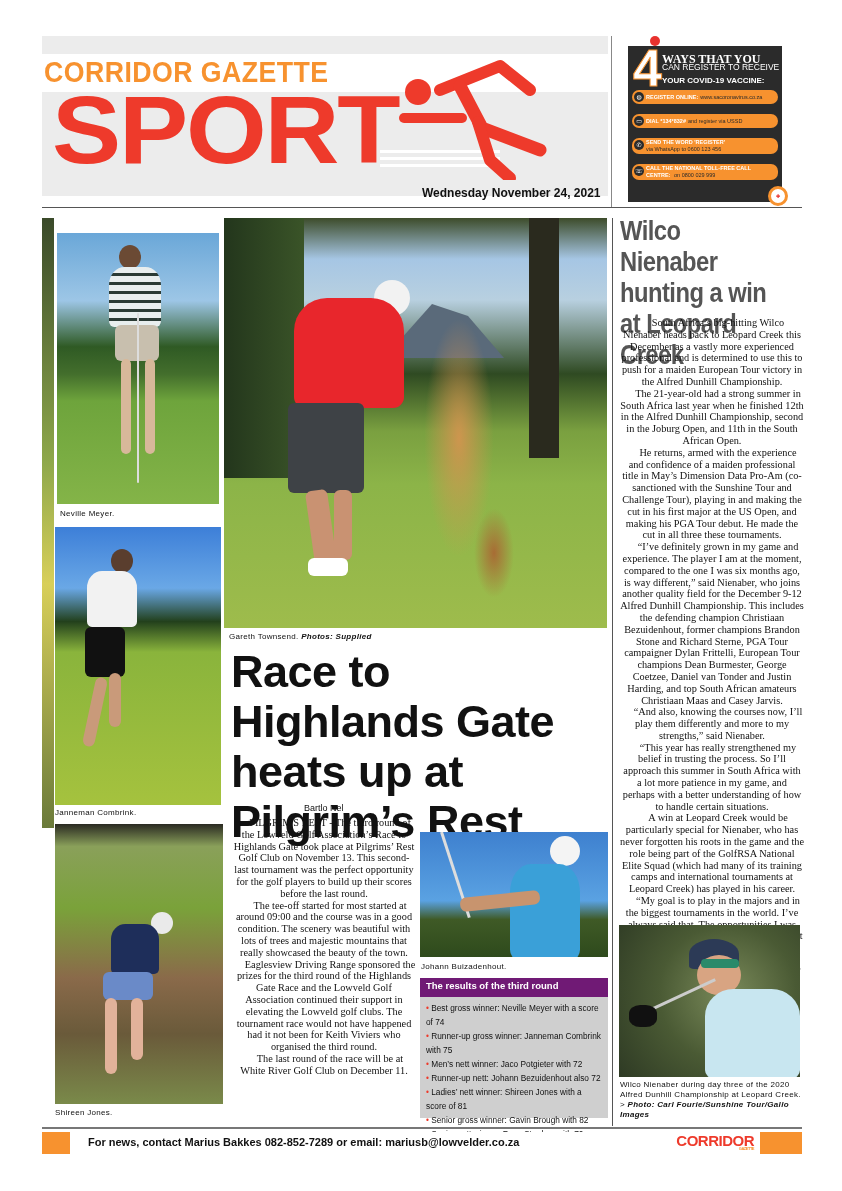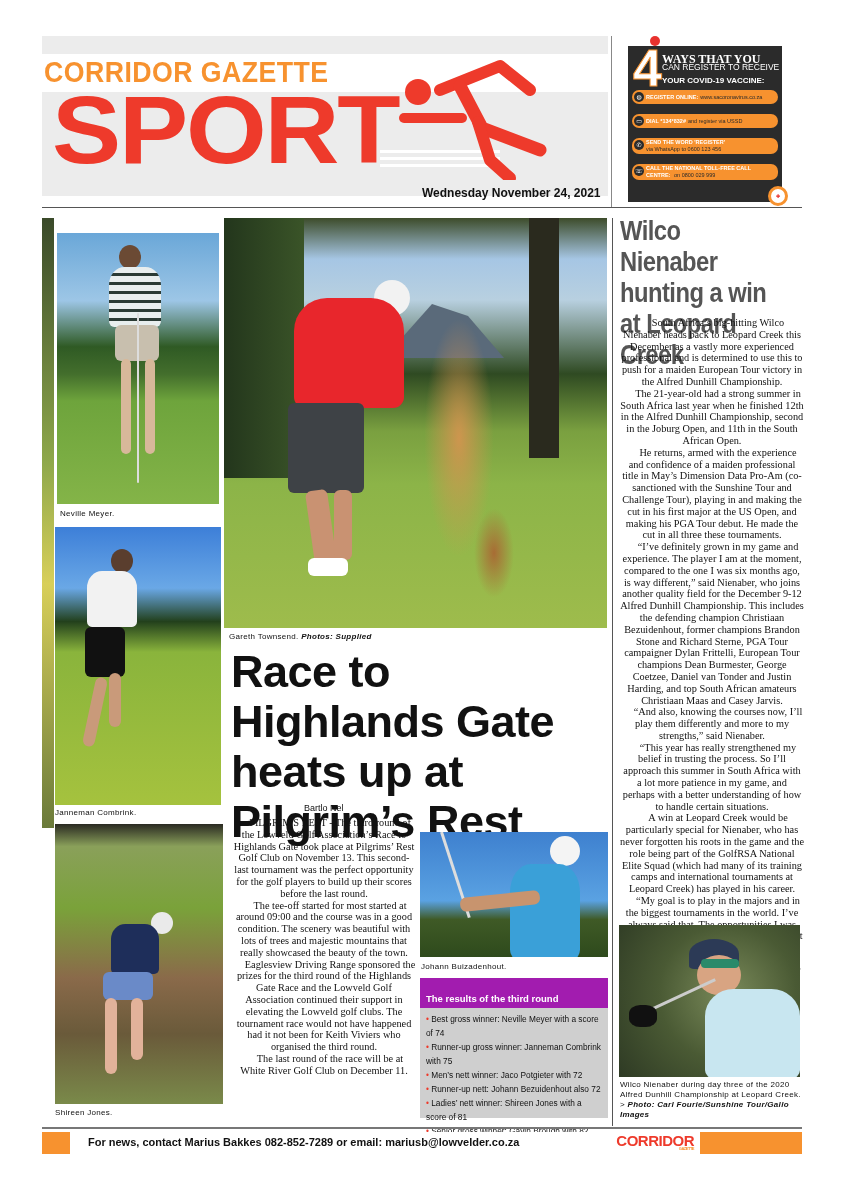--- a/index.html
+++ b/index.html
@@ -53,34 +53,34 @@
 
   
   .main-headline { left: 231px; top: 647px; width: 380px; font-family: "Liberation Sans", sans-serif; font-size: 45px; line-height: 50px; color: #111; letter-spacing: -0.5px; }
   .byline { left: 304px; top: 803px; font-family: "Liberation Sans", sans-serif; font-size: 9px; color: #111; }
   .body-text { font-family: "Liberation Serif", serif; font-size: 10.3px; line-height: 11.8px; color: #111; text-align: center; }
   .body-text p { text-indent: 12px; }
   .main-body { left: 232px; top: 817px; width: 184px; font-family: Liberation Serif, serif; }
 
   
   .results { left: 420px; top: 978px; width: 188px; height: 140px; background: #cfcfcf; }
-  .results-head { height: 28px; background: #a21caf; color: #fff; font-family: "Liberation Sans", sans-serif; font-weight: bold; font-size: 9.5px; padding: 15px 6px; }
+  .results-head { height: 19px; background: #701a75; color: #fff; font-family: "Liberation Sans", sans-serif; font-weight: bold; font-size: 9.5px; padding: 2px 6px; }
   .results ul { list-style: none; padding: 4px 6px; font-family: "Liberation Sans", sans-serif; font-size: 8.3px; line-height: 14px; color: #111; }
   .results li::before { content: "• "; color: #ee3a2b; }
 
   
   .right-rule { left: 612px; top: 218px; width: 1px; height: 908px; background: #555; }
   .side-headline { left: 620px; top: 216px; width: 186px; font-family: "Liberation Sans", sans-serif; font-size: 27px; line-height: 31px; color: #555; letter-spacing: -0.6px; transform: scaleX(0.88); transform-origin: left; }
   .side-body { left: 620px; top: 317px; width: 184px; }
   .wilco-caption { left: 620px; top: 1080px; width: 185px; font-size: 8px; line-height: 10px; }
 
   
   .footer-rule { left: 42px; top: 1127px; width: 760px; height: 2px; background: #777; }
   .footer { left: 42px; top: 1132px; width: 760px; height: 22px; background: #f7922f; }
-  .footer-inner { position: absolute; left: 28px; top: 0; width: 630px; height: 22px; background: #fff; }
+  .footer-inner { position: absolute; left: 28px; top: 0; width: 690px; height: 22px; background: #fff; }
   .footer-text { position: absolute; left: 18px; top: 4px; font-family: "Liberation Sans", sans-serif; font-weight: bold; font-size: 11px; color: #111; }
   .footer-logo { position: absolute; right: 6px; top: 0; font-family: "Liberation Sans", sans-serif; font-weight: bold; font-size: 15px; color: #ee3a2b; letter-spacing: -0.5px; }
   .footer-logo small { position: absolute; right: 0; top: 14px; font-size: 4px; color: #f7922f; }
 </style>
 </head>
 <body>
 
 <div class="abs masthead-bg"></div>
 <div class="abs masthead-white"></div>
 <div class="abs gazette-title">CORRIDOR GAZETTE</div>

